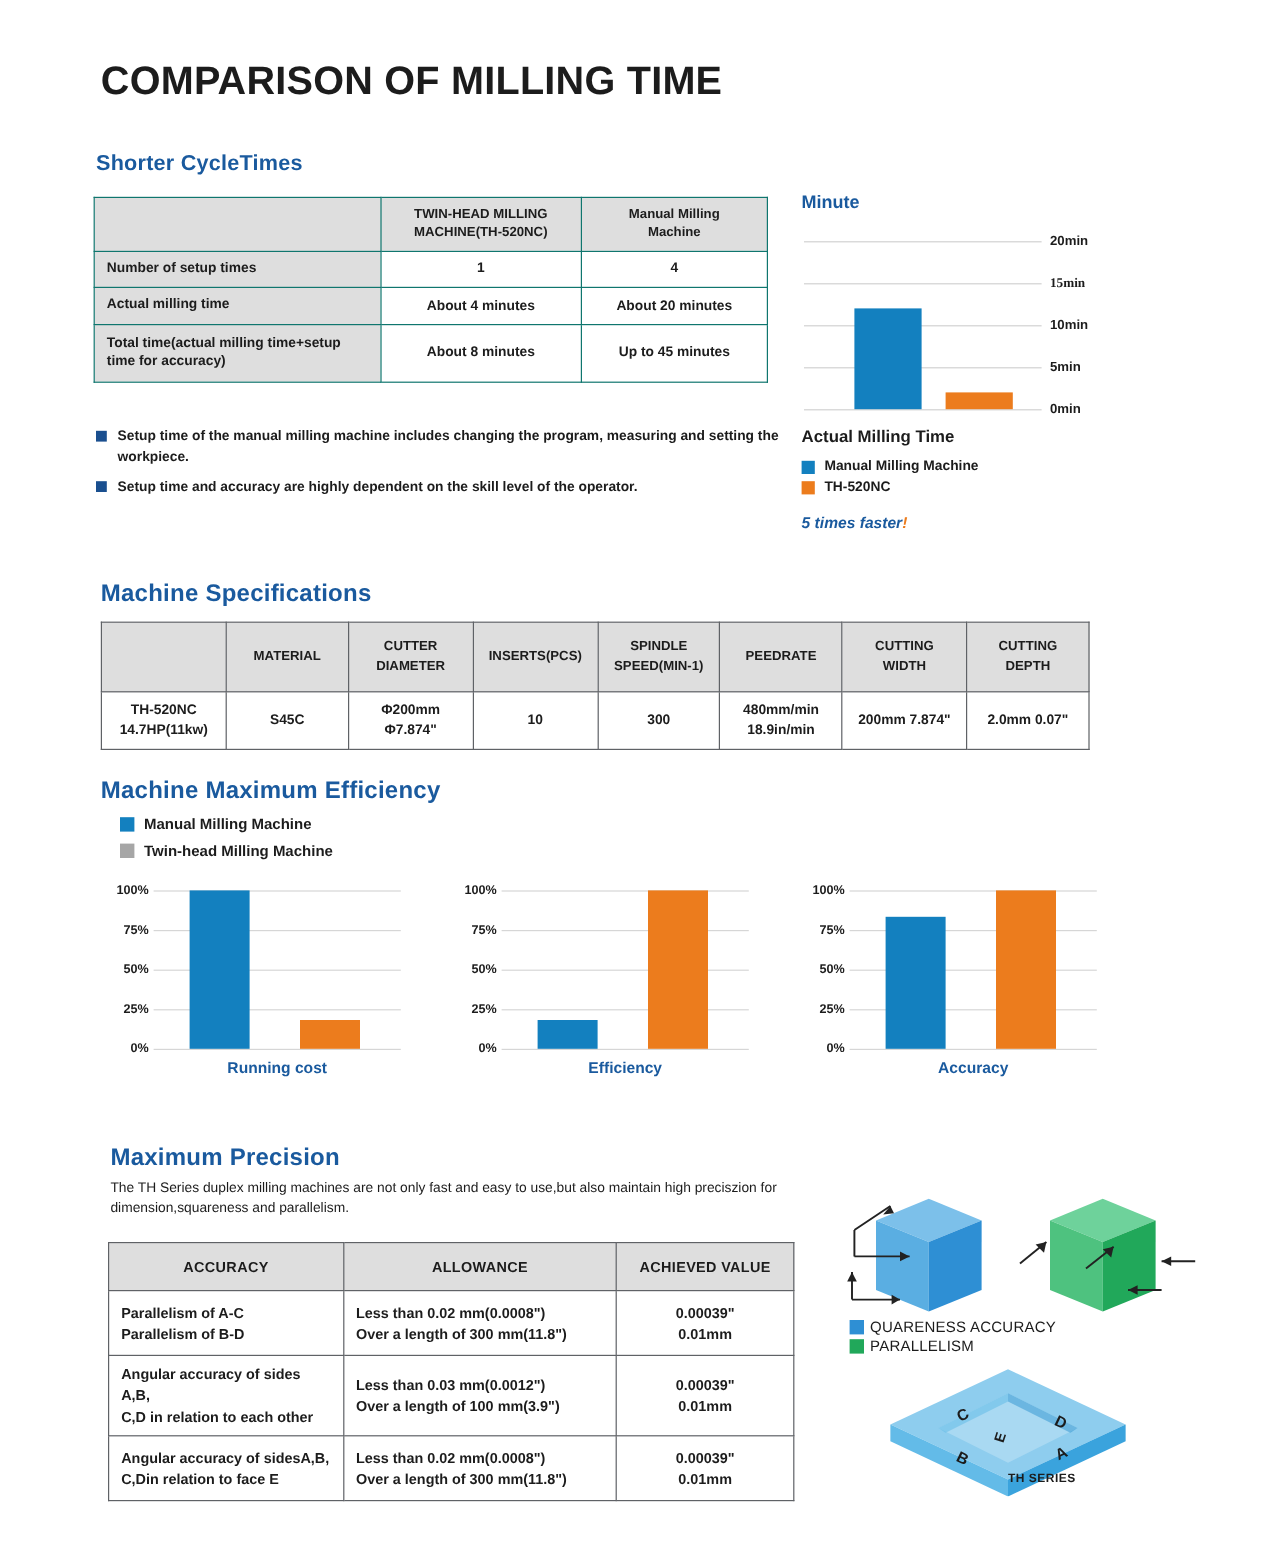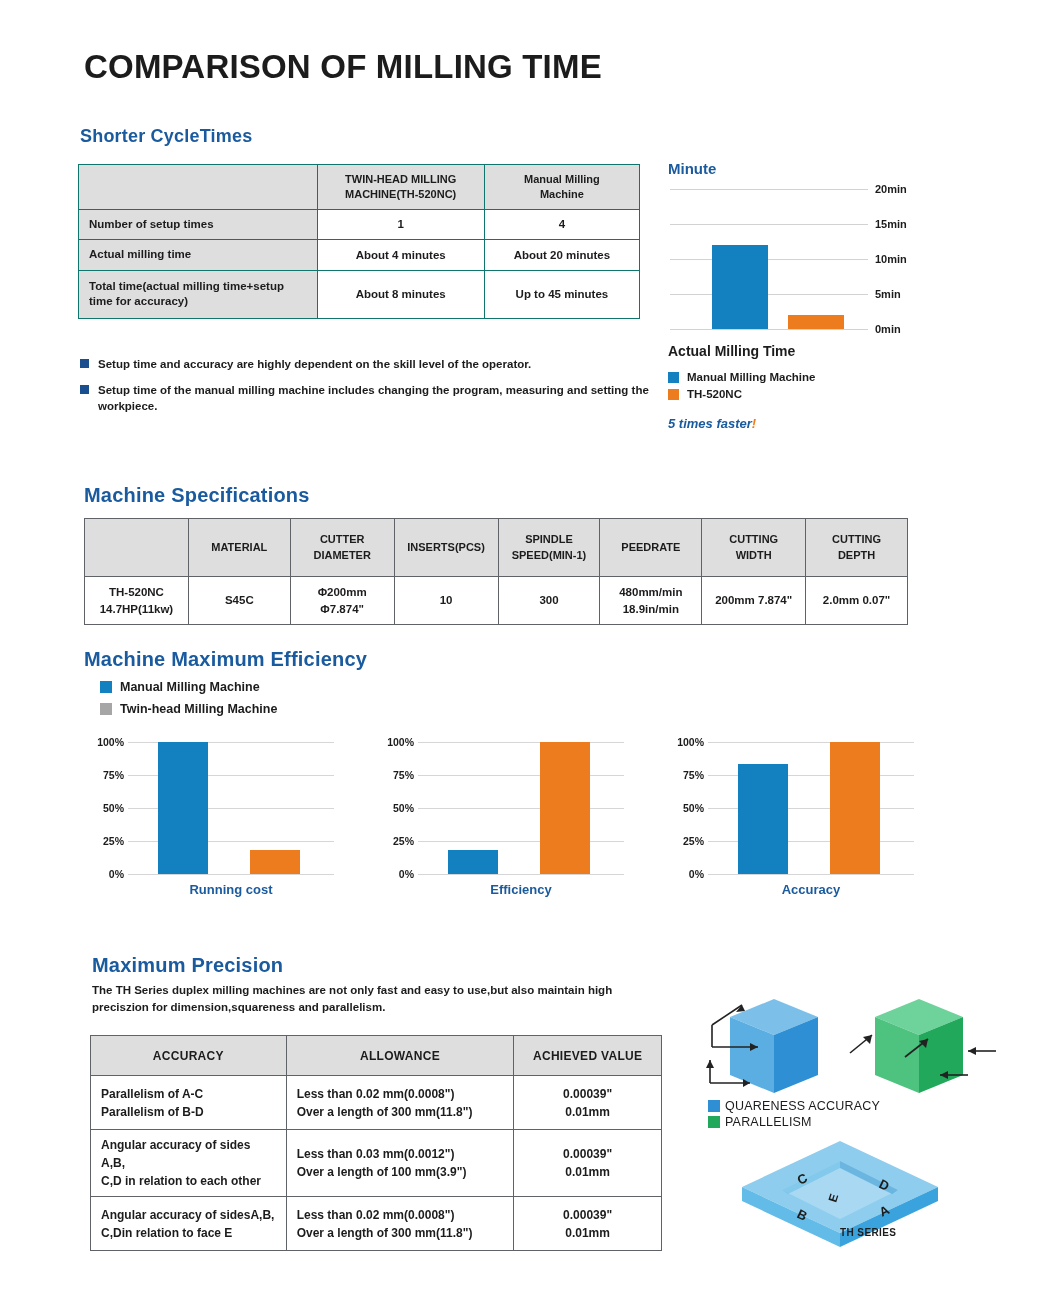--- a/index.html
+++ b/index.html
@@ -39,21 +39,21 @@
   .bullets { position: absolute; left: 80px; top: 356px; width: 580px; }
   .blt { display: flex; align-items: flex-start; margin-bottom: 9px; }
   .blt .sq {
     width: 9px; height: 9px; background: #1a4f8f; margin-right: 9px;
     margin-top: 3px; flex: 0 0 auto;
   }
   .blt .txt { font-size: 11.5px; font-weight: 700; line-height: 1.45; color: #1c1c1c; }
 
   
   .minute-wrap { position: absolute; left: 668px; top: 160px; width: 330px; }
-  .minute-title { font-size: 15px; font-weight: 700; color: #1a5a9e; margin-bottom: 12px; }
+  .minute-title { font-size: 15px; font-weight: 700; color: #1a5a9e; margin-bottom: 24px; }
   .mchart { position: relative; width: 238px; height: 140px; margin-left: 2px; }
   .gline { position: absolute; left: 0; width: 198px; height: 1px; background: #d2d2d2; }
   .mtick { position: absolute; left: 205px; font-size: 11px; font-weight: 700; color: #1c1c1c;
            transform: translateY(-50%); white-space: nowrap; }
   .mbar { position: absolute; bottom: 0; }
   .mbar.blue { background: #1380bf; }
   .mbar.orange { background: #ec7c1d; }
   .amt { font-size: 14px; font-weight: 700; color: #1c1c1c; margin-top: 14px; }
   .legend { margin-top: 12px; }
   .lg-row { display: flex; align-items: center; margin-bottom: 5px; }
@@ -86,21 +86,21 @@
            font-size: 10.5px; font-weight: 700; color: #1c1c1c; transform: translateY(-50%); }
   .bbar { position: absolute; bottom: 0; }
   .bbar.blue { background: #1380bf; }
   .bbar.orange { background: #ec7c1d; }
   .bcap { position: absolute; top: 140px; left: 44px; width: 206px; text-align: center;
           font-size: 13px; font-weight: 700; color: #1a5a9e; }
 
   
   .prec-head { position: absolute; left: 92px; top: 954px; }
   .prec-sub { position: absolute; left: 92px; top: 982px; width: 560px;
-              font-size: 11.5px; font-weight: 700; line-height: 1.45; color: #1c1c1c; }
+              font-size: 11.5px; font-weight: 400; line-height: 1.45; color: #1c1c1c; }
   .tbl3 { position: absolute; left: 90px; top: 1035px; width: 572px; }
   .tbl3 td { border: 1px solid #5f6266; font-size: 12px; font-weight: 700;
              color: #1c1c1c; line-height: 1.5; }
   .tbl3 thead td { background: #dedede; text-align: center; height: 40px; font-size: 12px; letter-spacing:.3px;}
   .tbl3 tbody td { background: #ffffff; height: 54px; padding: 6px 10px; }
   .tbl3 tbody td.c { text-align: center; }
 
   
   .cube-area { position: absolute; left: 700px; top: 995px; width: 300px; height: 270px; }
   .cube-legend { position: absolute; left: 8px; top: 104px; }
@@ -146,39 +146,39 @@
       <td class="lab" style="height:48px">Total time(actual milling time+setup time for accuracy)</td>
       <td class="val">About 8 minutes</td>
       <td class="val">Up to 45 minutes</td>
     </tr>
   </tbody>
     </table>
 
   <div class="bullets">
     <div class="blt">
       <span class="sq"></span>
-      <span class="txt">Setup time and accuracy are highly dependent on the skill level of the operator.</span>
+      <span class="txt">Setup time of the manual milling machine  includes changing the program, measuring and setting the workpiece.</span>
     </div>
     <div class="blt">
       <span class="sq"></span>
-      <span class="txt">Setup time of the manual milling machine  includes changing the program, measuring and setting the workpiece.</span>
+      <span class="txt">Setup time and accuracy are highly dependent on the skill level of the operator.</span>
     </div>
   </div>
 
   <div class="minute-wrap">
     <div class="minute-title">Minute</div>
     <div class="mchart" id="mchart">
         <div class="gline" style="top: 140px;"></div>
         <div class="mtick" style="top: 140px;">0min</div>
         <div class="gline" style="top: 105px;"></div>
         <div class="mtick" style="top: 105px;">5min</div>
         <div class="gline" style="top: 70px;"></div>
         <div class="mtick" style="top: 70px;">10min</div>
         <div class="gline" style="top: 35px;"></div>
-        <div class="mtick" style="top: 35px;">15min</div>
+        <div class="mtick" style="top: 35px; font-family: Liberation Serif, serif;">15min</div>
         <div class="gline" style="top: 0px;"></div>
         <div class="mtick" style="top: 0px;">20min</div>
         <div class="mbar blue" style="left: 42px; width: 56px; height: 84px;"></div>
         <div class="mbar orange" style="left: 118px; width: 56px; height: 14px;"></div>
       </div>
     <div class="amt">Actual Milling Time</div>
     <div class="legend">
       <div class="lg-row">
         <span class="lg-sw" style="background:#1380bf"></span>
         <span class="lg-tx">Manual Milling Machine</span>

